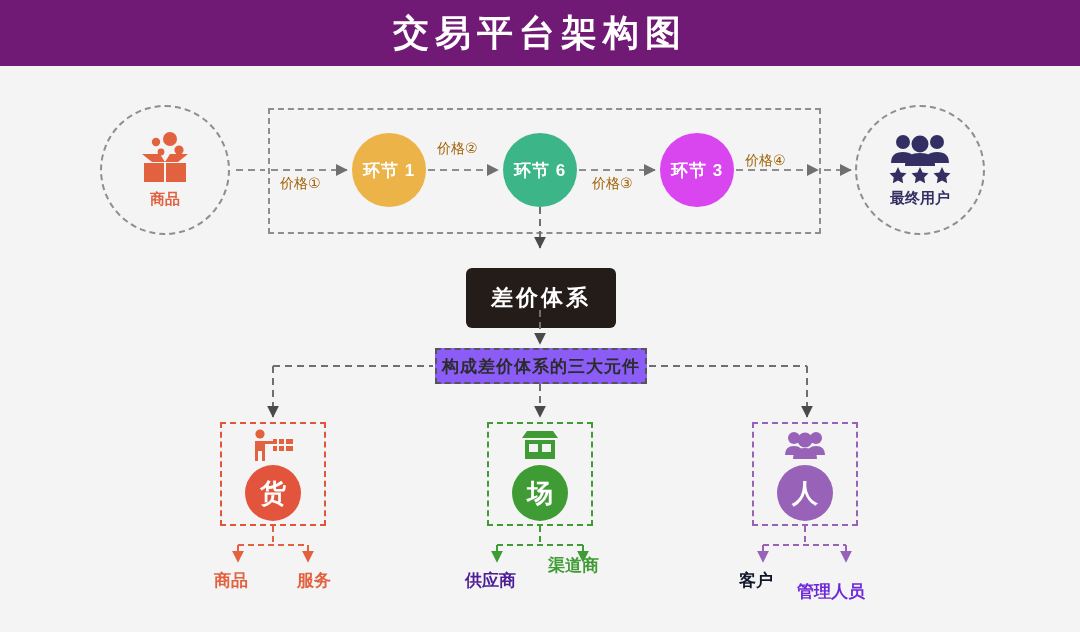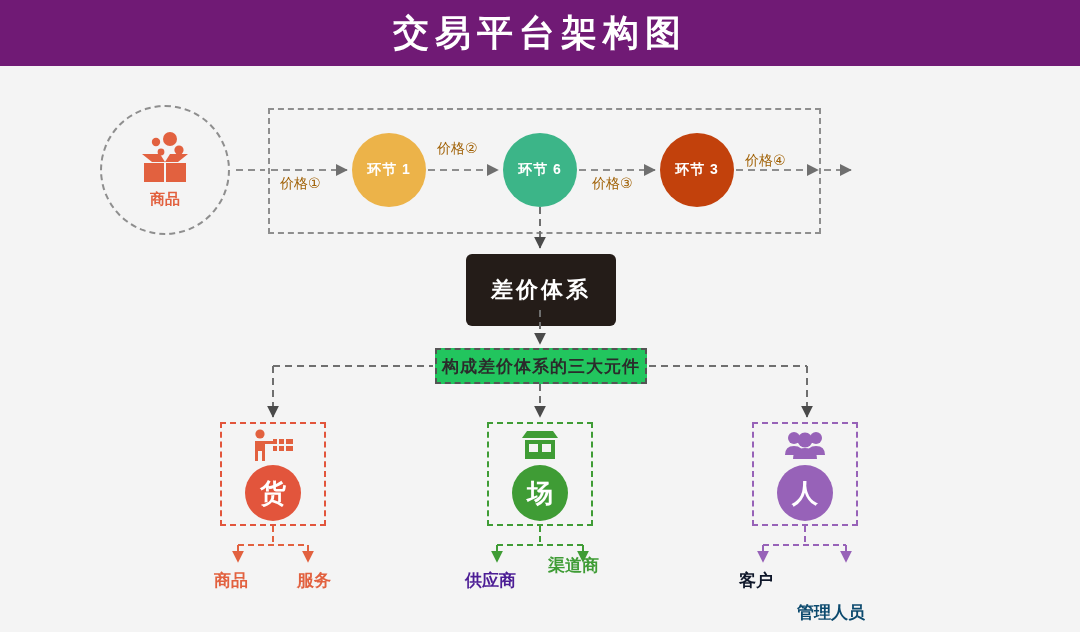--- a/index.html
+++ b/index.html
@@ -32,21 +32,21 @@
     border:2px dashed #8e8e8e;
     display:flex;flex-direction:column;align-items:center;justify-content:center;
     box-sizing:border-box;
   }
   .dash-circle .cap{font-size:15px;font-weight:bold;margin-top:2px;}
 
   
   .chain-circle{
     width:74px;height:74px;border-radius:50%;
     display:flex;align-items:center;justify-content:center;
-    color:#ffffff;font-size:14px;font-weight:bold;letter-spacing:1px;
+    color:#ffffff;font-size:17px;font-weight:bold;letter-spacing:1px;
   }
 
   
   .chain-frame{
     position:absolute;border:2px dashed #8e8e8e;box-sizing:border-box;
   }
 
   
   .price{
     position:absolute;font-size:14px;font-weight:normal;color:#a16207;
@@ -55,21 +55,21 @@
 
   
   .black-box{
     position:absolute;background:#241c18;border-radius:6px;
     display:flex;align-items:center;justify-content:center;
     color:#fff;font-size:22px;font-weight:bold;letter-spacing:3px;
   }
 
   
   .label-box{
-    position:absolute;border:2px dashed #555;background:#22c55e;
+    position:absolute;border:2px dashed #555;background:#8b5cf6;
     display:flex;align-items:center;justify-content:center;
     font-size:17px;font-weight:bold;color:#2b2b2b;letter-spacing:1px;
     box-sizing:border-box;
   }
 
   
   .elem-box{
     position:absolute;width:106px;height:104px;
     border:2px dashed #999;box-sizing:border-box;
     display:flex;flex-direction:column;align-items:center;justify-content:center;
@@ -119,31 +119,49 @@
   </div>
 
   <div class="abs chain-circle" style="left:352px;top:133px;background:#ecb349;">
     <span>环节 1</span>
   </div>
 
   <div class="abs chain-circle" style="left:503px;top:133px;background:#3cb588;">
     <span>环节 6</span>
   </div>
 
-  <div class="abs chain-circle" style="left:660px;top:133px;background:#c2410c;">
+  <div class="abs chain-circle" style="left:660px;top:133px;background:#d946ef;">
     <span>环节 3</span>
   </div>
 
   <div class="price" style="left:280px;top:175px;">价格①</div>
   <div class="price" style="left:437px;top:140px;">价格②</div>
   <div class="price" style="left:592px;top:175px;">价格③</div>
   <div class="price" style="left:745px;top:152px;text-align:center;">价格④</div>
 
-
-  <div class="black-box" style="left:466px;top:254px;width:150px;height:72px;">
+  <div class="abs dash-circle" style="left:855px;top:105px;">
+    <span class="icon">
+      <svg width="70" height="50" viewBox="0 0 70 50">
+        <g fill="#332f63">
+          <circle cx="18" cy="9" r="7"></circle>
+          <circle cx="52" cy="9" r="7"></circle>
+          <path d="M6 30 q0-11 12-11 q12 0 12 11 z"></path>
+          <path d="M40 30 q0-11 12-11 q12 0 12 11 z"></path>
+          <circle cx="35" cy="11" r="8.5"></circle>
+          <path d="M20 33 q0-13 15-13 q15 0 15 13 z"></path>
+          <path d="M13 34 l2.6 5.4 l5.9 .8 l-4.3 4.2 l1 5.9 l-5.2-2.8 l-5.2 2.8 l1-5.9 l-4.3-4.2 l5.9-.8 z"></path>
+          <path d="M35 34 l2.6 5.4 l5.9 .8 l-4.3 4.2 l1 5.9 l-5.2-2.8 l-5.2 2.8 l1-5.9 l-4.3-4.2 l5.9-.8 z"></path>
+          <path d="M57 34 l2.6 5.4 l5.9 .8 l-4.3 4.2 l1 5.9 l-5.2-2.8 l-5.2 2.8 l1-5.9 l-4.3-4.2 l5.9-.8 z"></path>
+        </g>
+      </svg>
+    </span>
+    <span class="cap" style="color:#332f63;">最终用户</span>
+  </div>
+
+  <div class="black-box" style="left:466px;top:268px;width:150px;height:60px;">
     <span>差价体系</span>
   </div>
 
   <div class="label-box" style="left:435px;top:348px;width:212px;height:36px;">
     <span>构成差价体系的三大元件</span>
   </div>
 
   <div class="elem-box" style="left:220px;top:422px;border-color:#e2553c;">
     <span class="elem-icon">
       <svg width="44" height="32" viewBox="0 0 44 32">
@@ -198,21 +216,21 @@
     </span>
   </div>
 
   <div class="leaf" style="left:214px;top:569px;color:#e2613f;">商品</div>
   <div class="leaf" style="left:297px;top:569px;color:#e2613f;">服务</div>
 
   <div class="leaf" style="left:465px;top:569px;color:#4c1d95;">供应商</div>
   <div class="leaf" style="left:548px;top:554px;color:#3f9c35;">渠道商</div>
 
   <div class="leaf" style="left:739px;top:569px;color:#0f172a;">客户</div>
-  <div class="leaf" style="left:797px;top:601px;color:#0c4a6e;">管理人员</div>
+  <div class="leaf" style="left:797px;top:580px;color:#6d28d9;">管理人员</div>
 
   <svg class="overlay">
     <defs>
       <marker id="ah-gray" markerWidth="7" markerHeight="7" refX="5.6" refY="3" orient="auto">
         <path d="M0,0 L6,3 L0,6 z" fill="#6f6f6f"></path>
       </marker>
       <marker id="ah-dark" markerWidth="7" markerHeight="7" refX="5.6" refY="3" orient="auto">
         <path d="M0,0 L6,3 L0,6 z" fill="#4a4a4a"></path>
       </marker>
       <marker id="ah-orange" markerWidth="7" markerHeight="7" refX="5.6" refY="3" orient="auto">

